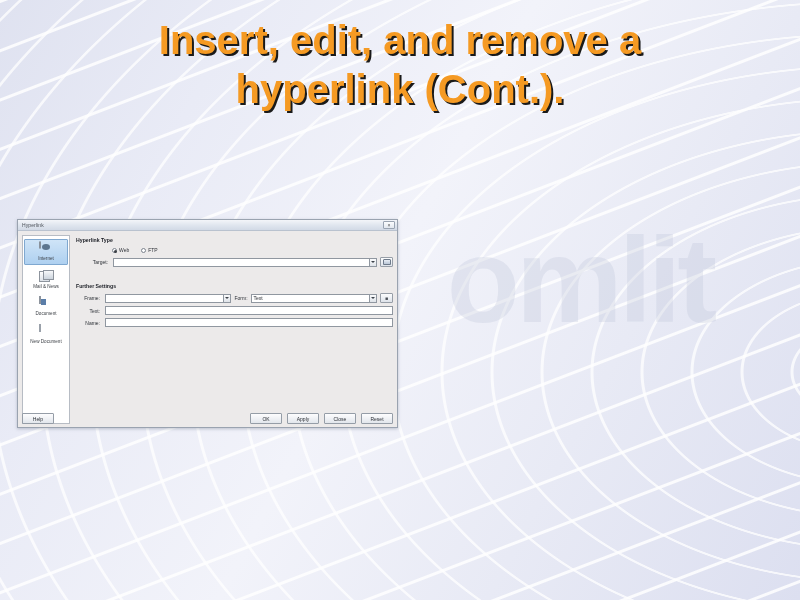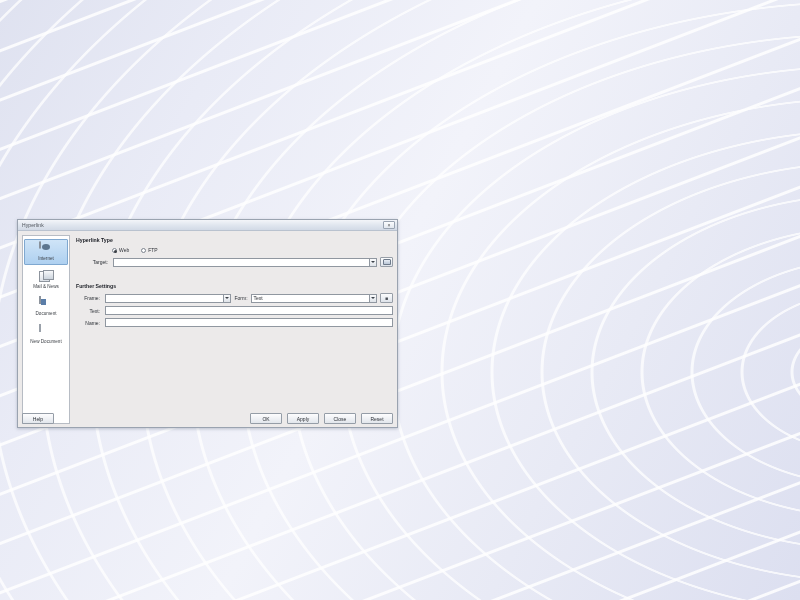--- a/index.html
+++ b/index.html
@@ -273,21 +273,24 @@
     font-size: 5px; color: #2b2f35;
   }
   .btnbar .right { margin-left: auto; display: flex; gap: 5px; }
 </style>
 </head>
 <body>
 
 <div id="slide">
   <div class="waves"></div>
   <div class="waves2"></div>
-
+  <div class="watermark">omlit</div>
+
+  <div id="title">Insert, edit, and remove a
+hyperlink (Cont.).</div>
 
   <div id="dialog">
 
     <div class="titlebar">
       <span class="tb-text">Hyperlink</span>
       <span class="tb-spacer"></span>
       <span class="tb-close">×</span>
     </div>
 
     <div class="dlg-body">

